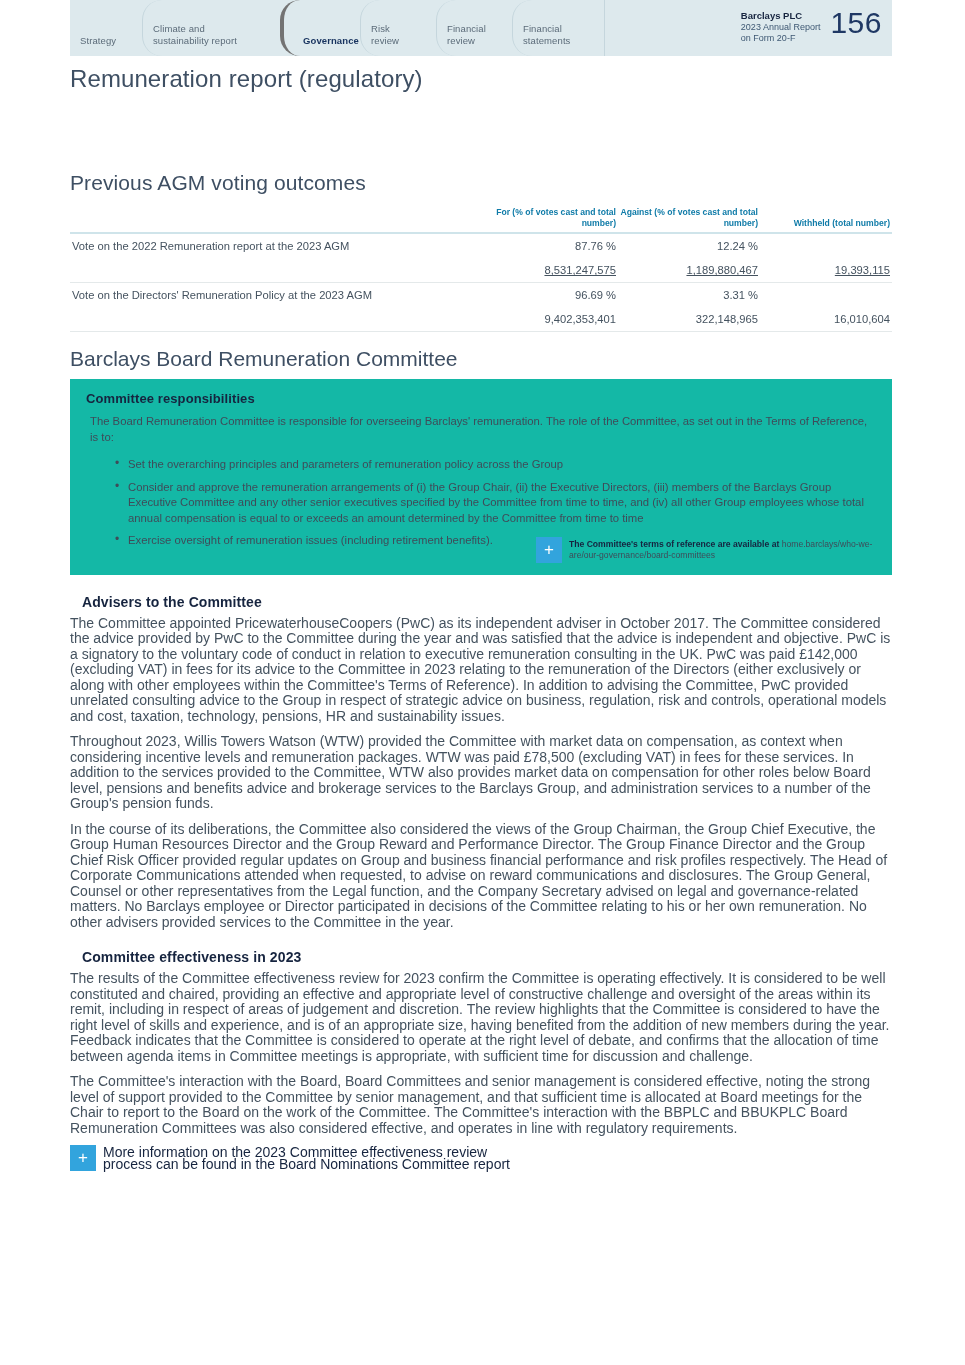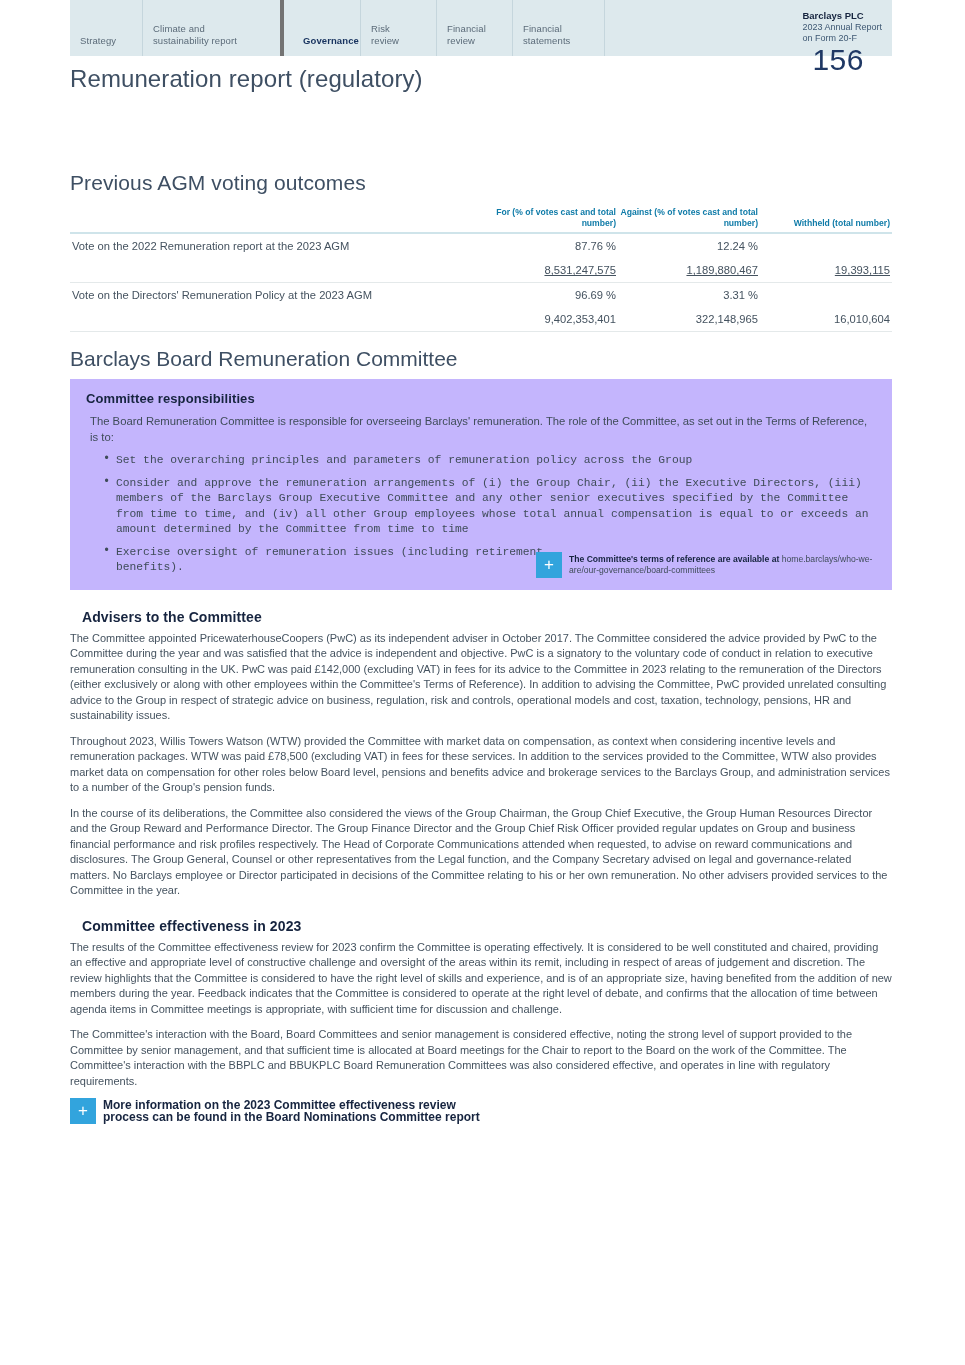--- a/index.html
+++ b/index.html
@@ -30,39 +30,39 @@
     position: relative;
     display: flex;
     align-items: flex-end;
     padding: 0 0 10px 10px;
     box-sizing: border-box;
     font-size: 9.5px;
     line-height: 11.5px;
     color: #5b6b79;
     border-left: 1px solid #c5d6dd;
     letter-spacing: 0.1px;
+    border-radius: 20px;
   }
   .nav-tab:first-child { border-left: none; }
   .nav-tab.active {
     font-weight: bold;
     color: #17325e;
     border-left: 4px solid #737373;
     padding-left: 19px;
   }
   .nav-tab-label { white-space: pre-line; }
   .nav-spacer {
     flex: 1 1 auto;
     border-left: 1px solid #c5d6dd;
   }
   .header-right {
     display: flex;
     align-items: flex-start;
     padding: 8px 10px 0 0;
     box-sizing: border-box;
-    flex-direction: column;
   }
   .report-meta {
     text-align: left;
     font-size: 9px;
     line-height: 11.5px;
     color: #3e5873;
     padding-top: 2px;
   }
   .report-meta .brand {
     font-weight: bold;
@@ -138,44 +138,43 @@
   tr.row-last td { border-bottom: 1px solid #e4e9ea; }
 
   
   h2.committee-heading {
     font-size: 21px;
     font-weight: 400;
     color: #3e4f63;
     margin: 15px 0 8px 0;
   }
   .resp-box {
-    background: #c4b5fd;
+    background: #14b8a6;
     padding: 12px 16px 14px 16px;
     box-sizing: border-box;
     width: 822px;
     position: relative;
   }
   .resp-box h3 {
     font-size: 13px;
     font-weight: bold;
     color: #16243f;
     margin: 0 0 8px 0;
     letter-spacing: 0.1px;
   }
   .resp-intro {
     font-size: 11.3px;
     line-height: 15.5px;
     color: #3f4c59;
     margin: 0 0 8px 4px;
   }
   ul.resp-list {
-    margin: 0;
+    margin: 12px;
     padding: 0 0 0 20px;
     list-style: none;
-    font-family: Liberation Mono, monospace;
   }
   ul.resp-list li {
     font-size: 11.3px;
     line-height: 15.5px;
     color: #3f4c59;
     position: relative;
     margin-bottom: 7px;
     padding-left: 10px;
   }
   ul.resp-list li:last-child { margin-bottom: 0; }
@@ -222,34 +221,34 @@
 
   
   h3.sub-heading {
     font-size: 14px;
     font-weight: bold;
     color: #16243f;
     margin: 19px 0 6px 12px;
     letter-spacing: 0.1px;
   }
   p.body-para {
-    font-size: 11px;
+    font-size: 14px;
     line-height: 15.5px;
     color: #44525f;
     margin: 0 0 10px 0;
     text-align: left;
   }
   p.body-para:last-of-type { margin-bottom: 0; }
   .bottom-callout {
     margin-top: 9px;
   }
   .bottom-callout .callout-text {
-    font-size: 12px;
+    font-size: 14px;
     line-height: 11.5px;
-    font-weight: bold;
+    font-weight: normal;
   }
 </style>
 </head>
 <body>
 
 <div class="page-header">
   <div class="nav-tab" style="width:72px">
     <span class="nav-tab-label">Strategy</span>
   </div>
   <div class="nav-tab" style="width:138px">

